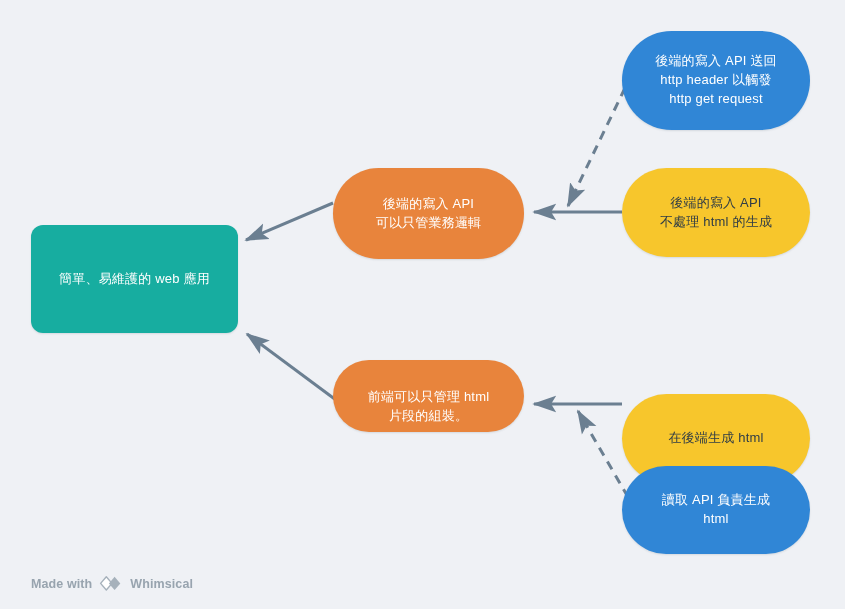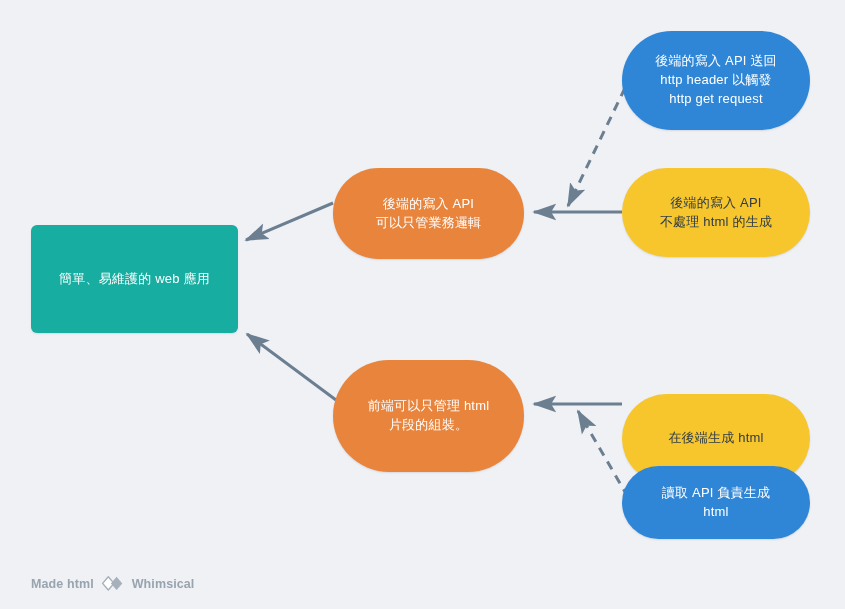--- a/index.html
+++ b/index.html
@@ -38,21 +38,21 @@
     font-size: 13px;
     line-height: 1.45;
     font-weight: 400;
     letter-spacing: 0.2px;
     padding: 6px 14px;
     white-space: pre-line;
     box-shadow: 0 1px 2px rgba(40,60,80,0.13);
   }
   .node.teal {
     background: #17ada0;
-    border-radius: 6px;
+    border-radius: 12px;
   }
   .node.orange {
     background: #e8843c;
     border-radius: 999px;
   }
   .node.yellow {
     background: #f7c62c;
     border-radius: 999px;
     color: #2f3c46;
   }
@@ -103,47 +103,47 @@
 
   <div class="node teal" style="left:31px; top:225px; width:207px; height:108px;">
     <span>簡單、易維護的 web 應用</span>
   </div>
 
   <div class="node orange" style="left:333px; top:168px; width:191px; height:91px;">
     <span>後端的寫入 API
 可以只管業務邏輯</span>
   </div>
 
-  <div class="node orange" style="left:333px; top:360px; width:191px; height:112px;">
+  <div class="node orange" style="left:333px; top:360px; width:191px; height:72px;align-items:flex-end;">
     <span>前端可以只管理 html
 片段的組裝。</span>
   </div>
 
   <div class="node yellow" style="left:622px; top:168px; width:188px; height:89px;">
     <span>後端的寫入 API
 不處理 html 的生成</span>
   </div>
 
   <div class="node blue" style="left:622px; top:31px; width:188px; height:99px;">
     <span>後端的寫入 API 送回
 http header 以觸發
 http get request</span>
   </div>
 
   <div class="node yellow" style="left:622px; top:360px; width:188px; height:89px;margin-top:34px;">
     <span>在後端生成 html</span>
   </div>
 
-  <div class="node blue" style="left:622px; top:466px; width:188px; height:73px;">
+  <div class="node blue" style="left:622px; top:466px; width:188px; height:88px;">
     <span>讀取 API 負責生成
 html</span>
   </div>
 
   <div class="watermark">
-    <span>Made html</span>
+    <span>Made with</span>
     <svg class="wm-logo" width="24" height="15" viewBox="0 0 24 15" xmlns="http://www.w3.org/2000/svg">
       <path d="M7.3 0.8 L13.0 7.4 L7.3 14.0 L1.6 7.4 Z" fill="#ffffff" stroke="#a6b1bb" stroke-width="1.4" stroke-linejoin="round"></path>
       <path d="M15.6 0.8 L21.3 7.4 L15.6 14.0 L9.9 7.4 Z" fill="#a6b1bb"></path>
     </svg>
     <span>Whimsical</span>
   </div>
 
 </div>
 
 </body></html>

